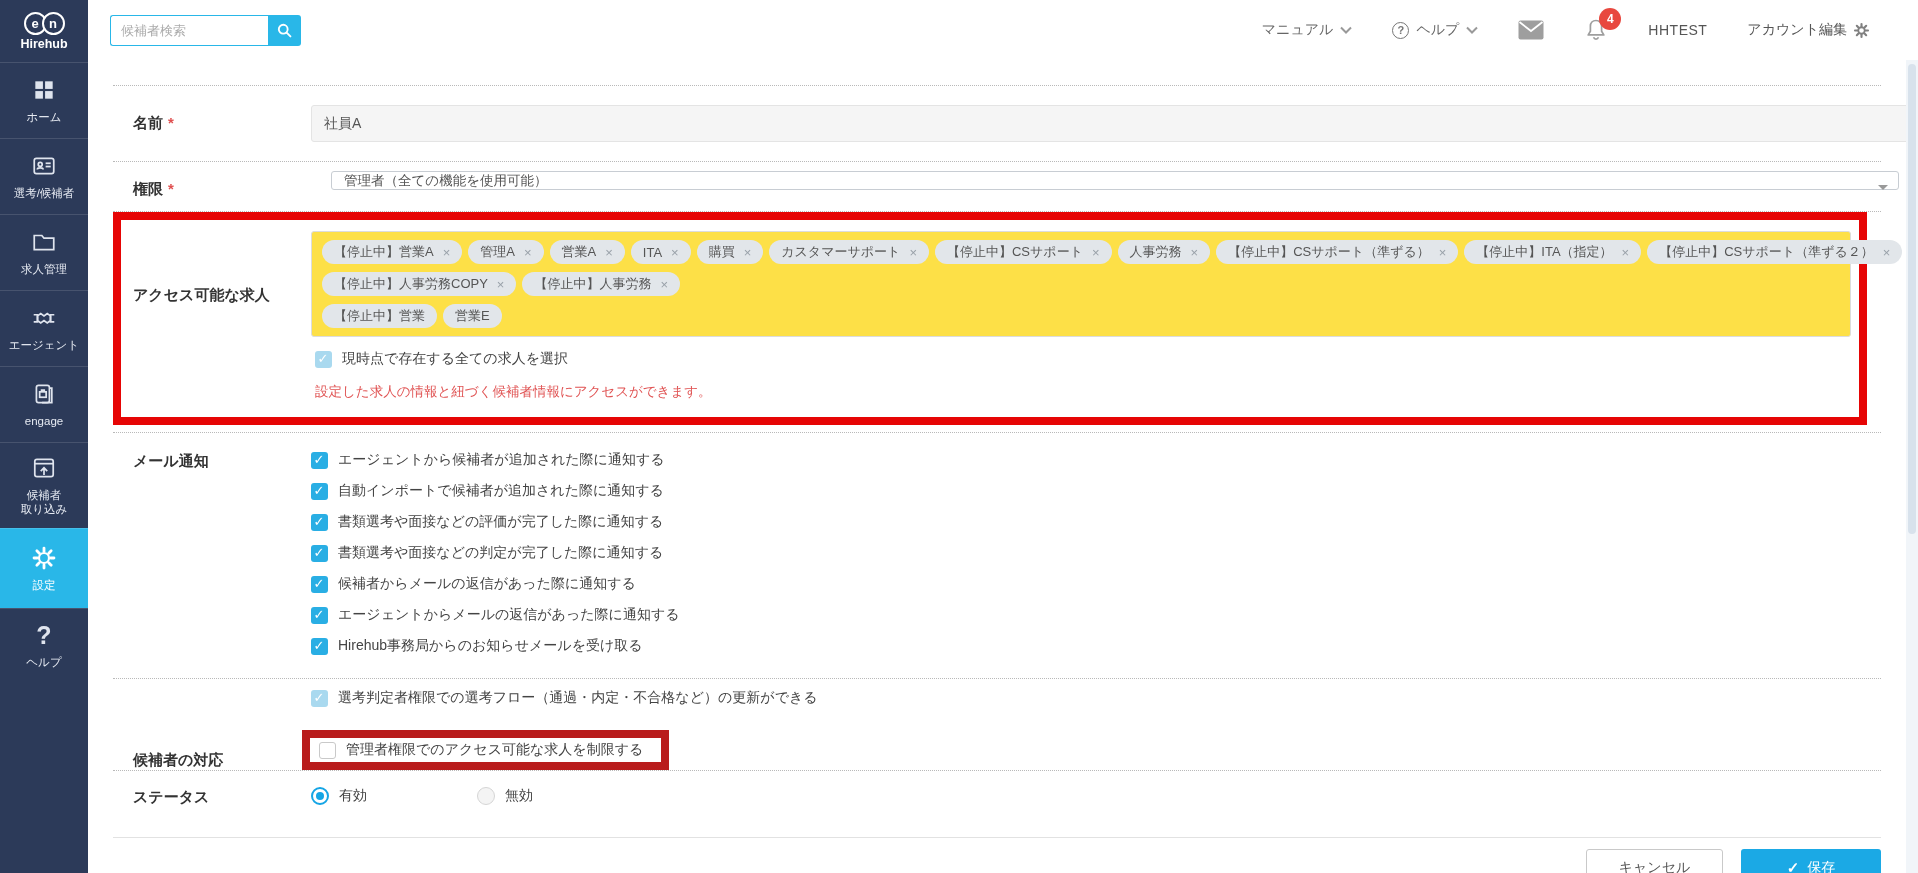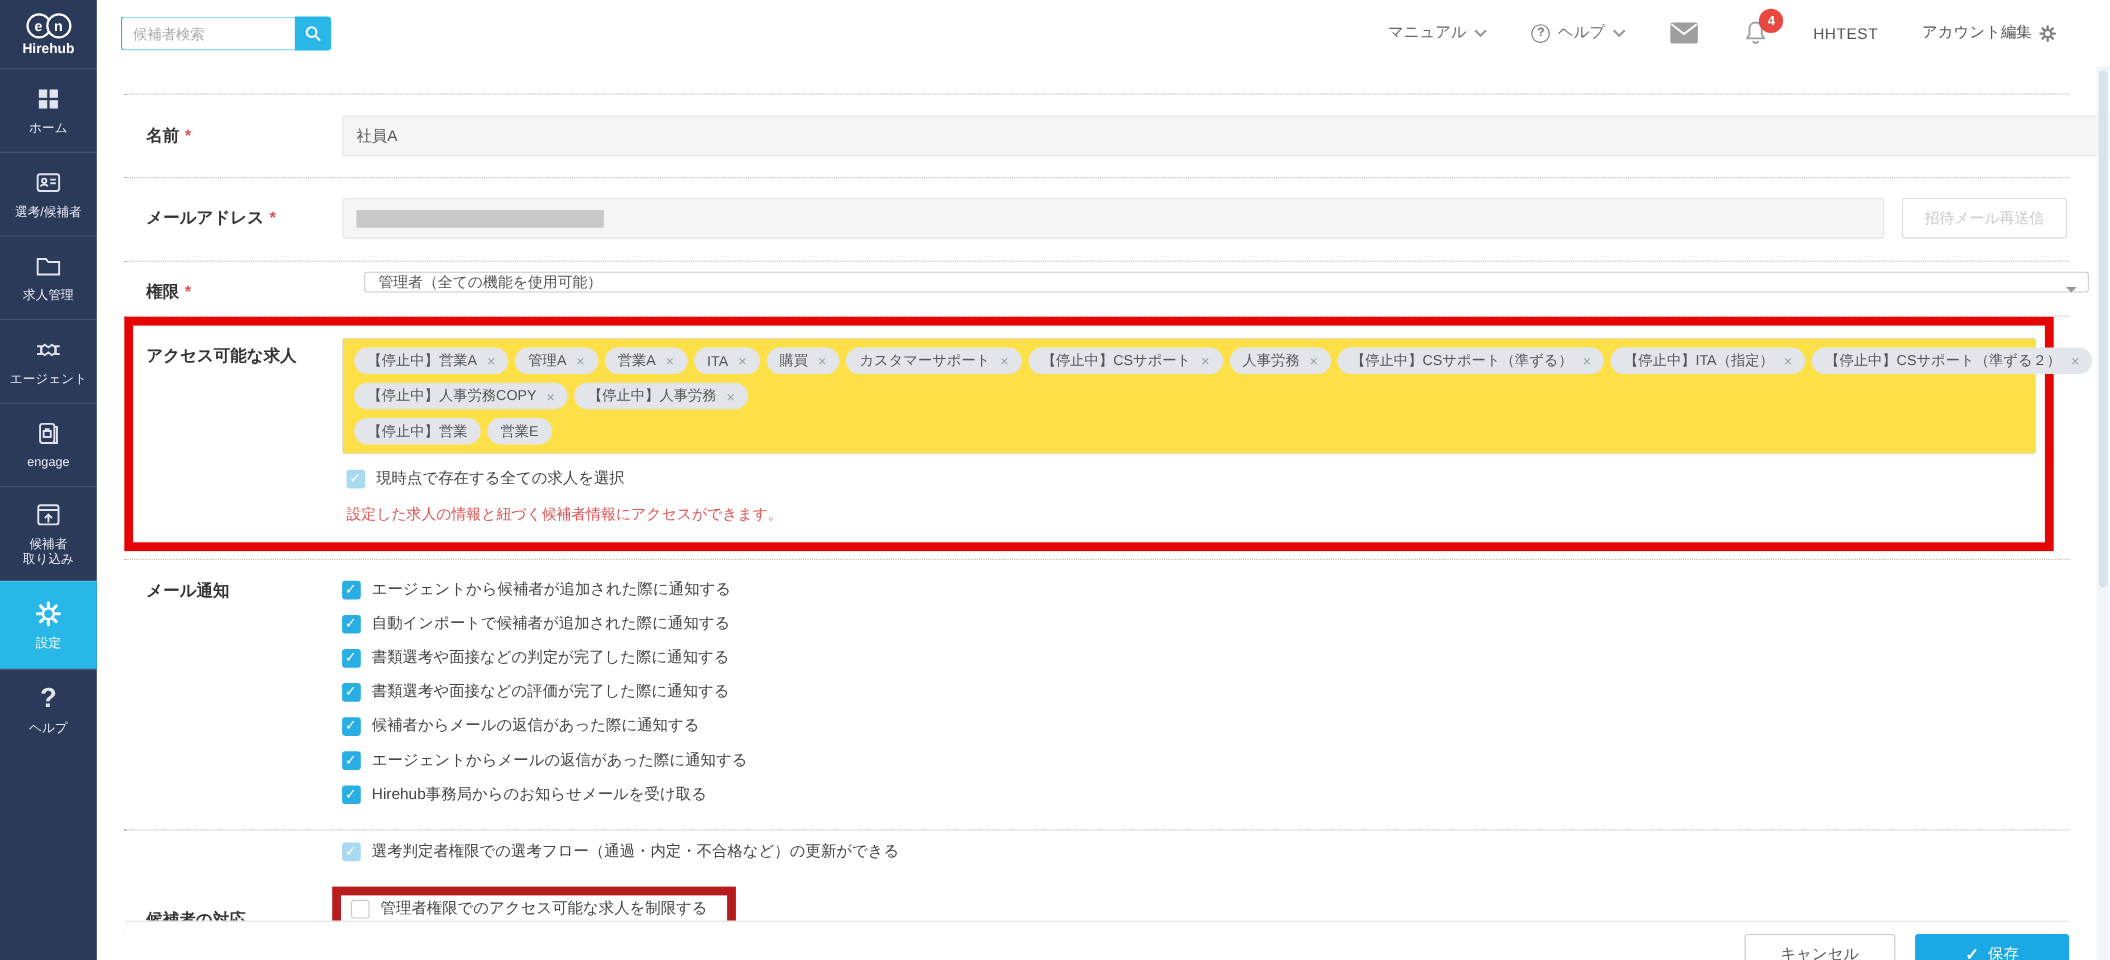--- a/index.html
+++ b/index.html
@@ -70,21 +70,21 @@
                 color:#c9c9c9; font-size:13.5px; cursor:default; }
   .row-perm { padding:9px 0 12px 0;gap:20px; }
   .select { position:relative; width:1568px; height:19px; background:#fff; border:1px solid #c8cdd3; border-radius:3px;
             display:flex; align-items:center; padding:0 26px 0 12px; font-size:13.5px; color:#555; cursor:pointer; }
   .caret { position:absolute; right:10px; top:13px; width:0; height:0; border-left:5px solid transparent; border-right:5px solid transparent;
            border-top:5px solid #999; }
 
   
   .jobs-wrap { border-bottom:1px dotted #b9b9b9; padding-bottom:7px; }
   .red-frame { width:1754px; border:8px solid #e60505; display:flex; padding:11px 0 10px 0; }
-  .red-frame .row-label { width:190px; padding-left:12px; padding-top:7px; }
+  .red-frame .row-label { width:190px; padding-left:12px; padding-top:7px;margin-top:48px; }
   .tags-box { width:1540px; background:#fde047; border:1px solid #dcdcdc; border-radius:3px; padding:8px 10px; }
   .tag-line { display:flex; gap:6px; white-space:nowrap; }
   .tag-line + .tag-line { margin-top:8px; }
   .tag { display:inline-flex; align-items:center; height:24px; padding:0 12px; border-radius:12px; background:#e2e6ea;
          color:#555; font-size:13px; }
   .tag-x { margin-left:9px; color:#98a0a8; font-size:13px; cursor:pointer; }
   .tag-x::before { content:"×"; }
 
   .cb { display:flex; align-items:center; gap:10px; cursor:pointer; }
   .cbx { width:17px; height:17px; border-radius:3px; flex-shrink:0; position:relative; }
@@ -281,33 +281,20 @@
 
       <div class="row row-name">
         <div class="row-label">
           <span>名前</span><span class="req">*</span>
         </div>
         <div class="row-ctrl">
           <input class="text-input" type="text" value="社員A" style="">
         </div>
       </div>
 
-      <div class="row row-email">
-        <div class="row-label">
-          <span>メールアドレス</span><span class="req">*</span>
-        </div>
-        <div class="row-ctrl">
-          <div class="email-line">
-            <div class="email-box">
-              <div class="redaction"></div>
-            </div>
-            <button class="resend-btn">招待メール再送信</button>
-          </div>
-        </div>
-      </div>
 
       <div class="row row-perm">
         <div class="row-label">
           <span>権限</span><span class="req">*</span>
         </div>
         <div class="row-ctrl">
           <div class="select">
             <span>管理者（全ての機能を使用可能）</span>
             <span class="caret"></span>
           </div>
@@ -403,25 +390,25 @@
           <label class="cb mail-opt">
             <span class="cbx checked"></span>
             <span class="cb-t">エージェントから候補者が追加された際に通知する</span>
           </label>
           <label class="cb mail-opt">
             <span class="cbx checked"></span>
             <span class="cb-t">自動インポートで候補者が追加された際に通知する</span>
           </label>
           <label class="cb mail-opt">
             <span class="cbx checked"></span>
+            <span class="cb-t">書類選考や面接などの評価が完了した際に通知する</span>
+          </label>
+          <label class="cb mail-opt">
+            <span class="cbx checked"></span>
             <span class="cb-t">書類選考や面接などの判定が完了した際に通知する</span>
-          </label>
-          <label class="cb mail-opt">
-            <span class="cbx checked"></span>
-            <span class="cb-t">書類選考や面接などの評価が完了した際に通知する</span>
           </label>
           <label class="cb mail-opt">
             <span class="cbx checked"></span>
             <span class="cb-t">候補者からメールの返信があった際に通知する</span>
           </label>
           <label class="cb mail-opt">
             <span class="cbx checked"></span>
             <span class="cb-t">エージェントからメールの返信があった際に通知する</span>
           </label>
           <label class="cb mail-opt">

